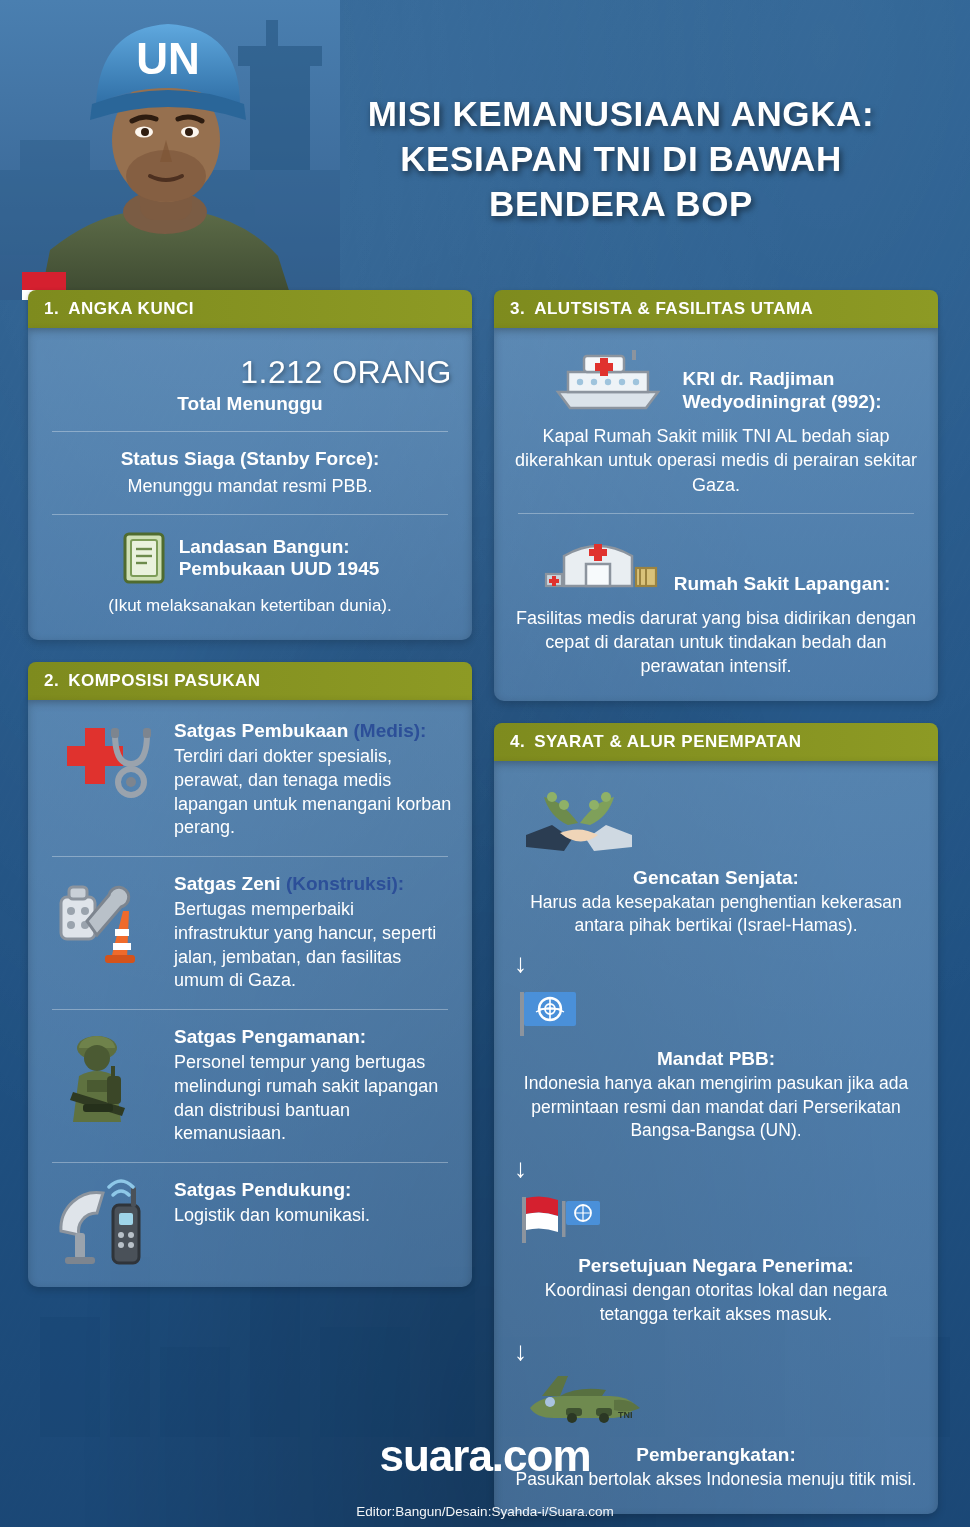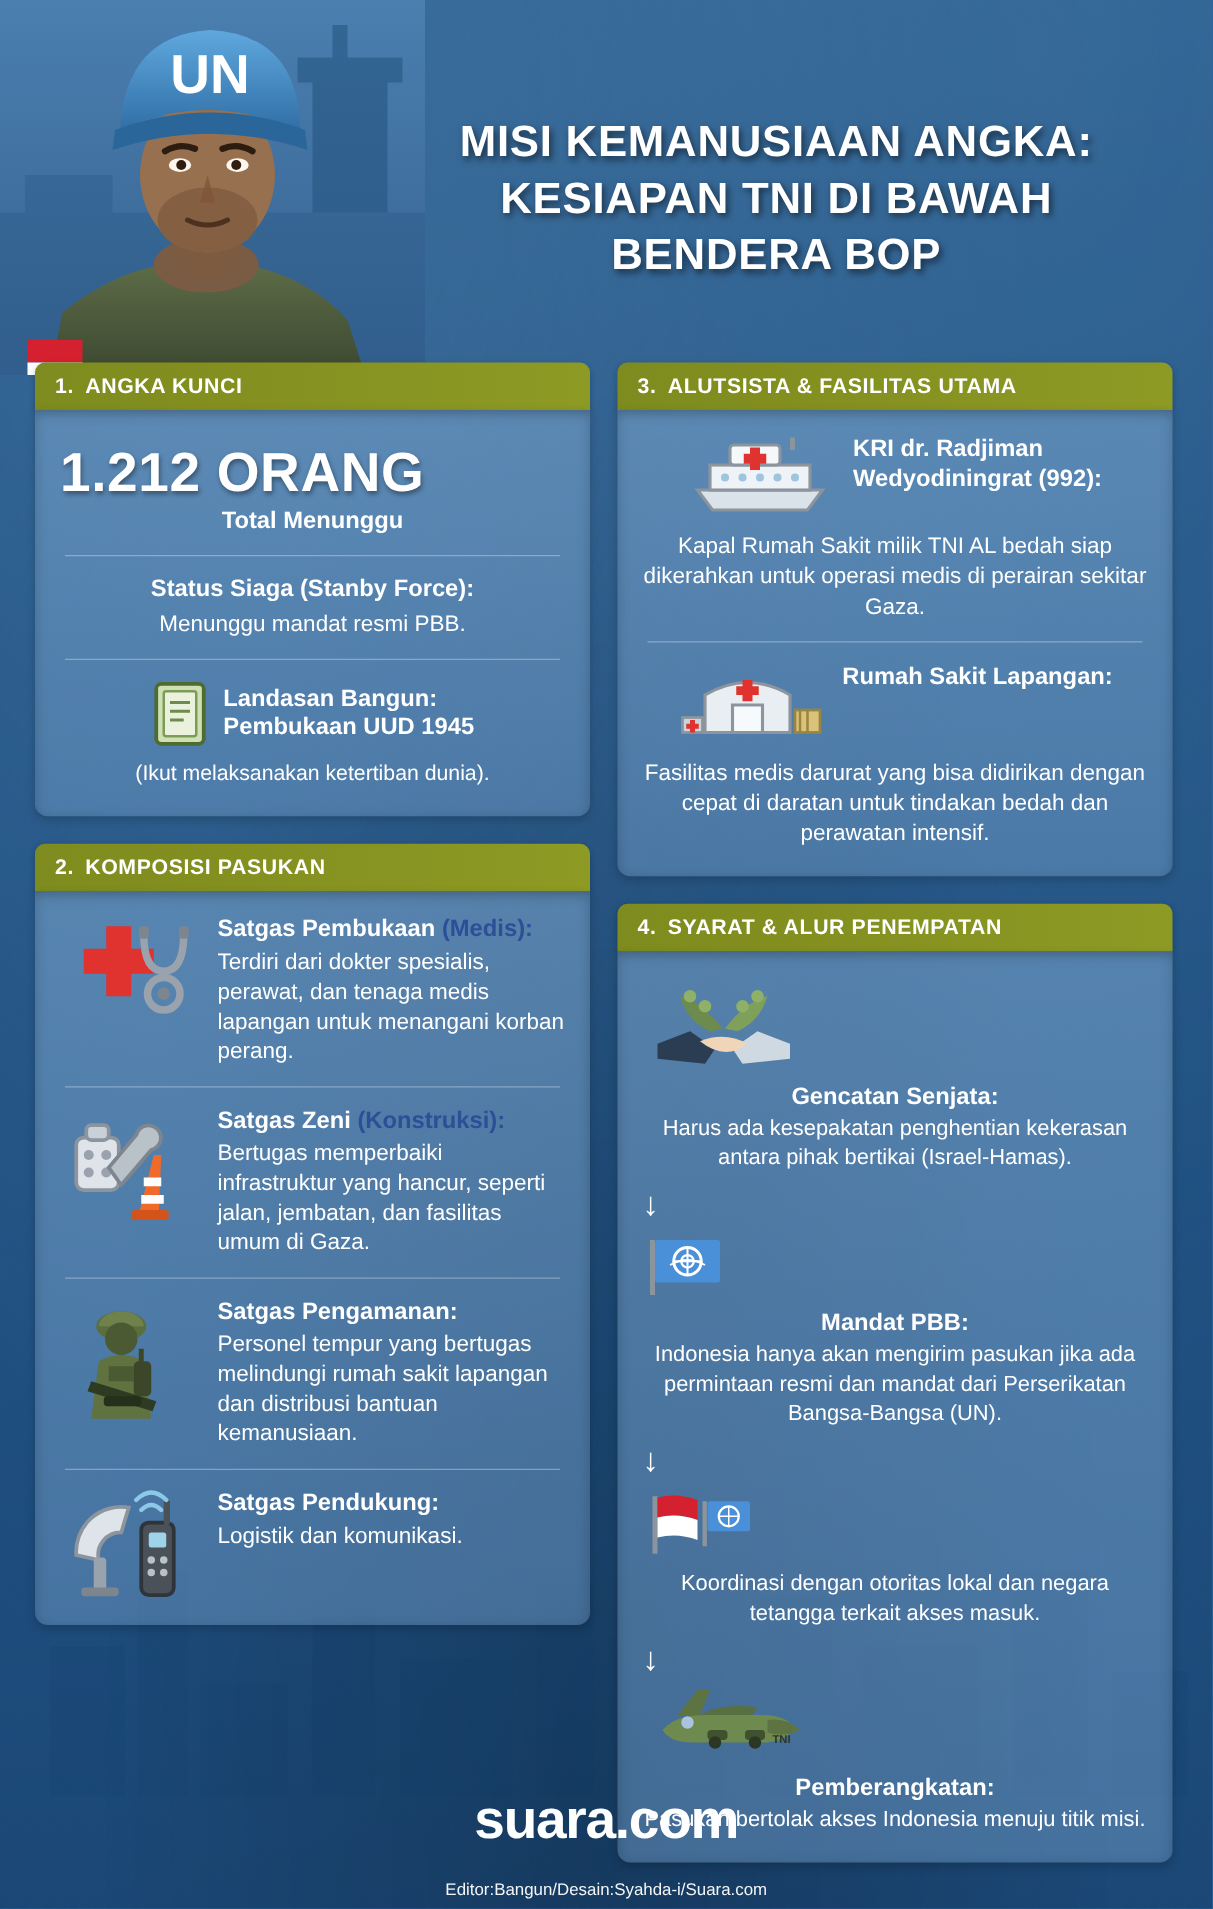--- a/index.html
+++ b/index.html
@@ -90,38 +90,38 @@
     background: linear-gradient(180deg, rgba(125,168,208,0.55) 0%, rgba(108,152,196,0.52) 100%);
     border-radius: 0 0 10px 10px;
     padding: 20px 20px 22px;
     box-shadow: 0 3px 10px rgba(0,0,0,.2) inset, 0 3px 8px rgba(0,0,0,.18);
   }
 
   .divider { height:1px; background: rgba(255,255,255,.32); margin: 16px 4px; }
 
   
   .bignum {
-    text-align:left;
-    font-size: 44px;
-    font-weight: 700;
+    text-align:right;
+    font-size: 32px;
+    font-weight: 400;
     letter-spacing: .5px;
     text-shadow: 1px 2px 4px rgba(0,0,0,.4);
     margin-top: 6px;
   }
   .bignum-sub { text-align:center; font-size:19px; font-weight:700; margin-top:2px; }
 
   .lbl { font-size:19px; font-weight:800; text-align:center; }
   .txt { font-size:18px; text-align:center; line-height:1.35; margin-top:4px; }
   .txt-sm { font-size:17px; text-align:center; line-height:1.35; margin-top:10px; }
 
   .inline-icon-row { display:flex; align-items:center; justify-content:center; gap:12px; }
 
   
   .item-3 { text-align:center; }
-  .item-3 .head-row { display:flex; align-items:flex-start; justify-content:center; gap:14px; }
+  .item-3 .head-row { display:flex; align-items:flex-end; justify-content:center; gap:14px; }
   .item-3 .head-txt { font-size:19px; font-weight:800; line-height:1.25; text-align:left; max-width:250px;}
   .item-3 p { font-size:18px; line-height:1.35; margin-top:10px; }
 
   
   .row2 { display:flex; gap:16px; align-items:flex-start; }
   .row2 .ic { width:110px; min-width:110px; display:flex; align-items:center; justify-content:center; }
   .row2 .body h4 { font-size:19px; font-weight:800; margin-bottom:3px; }
   .row2 .body h4 .accent { color:#2c4f98; }
   .row2 .body p { font-size:18px; line-height:1.32; }
 
@@ -470,20 +470,21 @@
             <svg width="92" height="56" viewBox="0 0 92 56">
               <rect x="8" y="6" width="4" height="46" fill="#8c949e"></rect>
               <path d="M12 7 q16 -4 32 2 v16 q-16 -6 -32 -2z" fill="#d5202f"></path>
               <path d="M12 23 q16 -4 32 2 v16 q-16 -6 -32 -2z" fill="#ffffff"></path>
               <rect x="52" y="10" width="34" height="24" rx="2" fill="#4a90d9"></rect>
               <circle cx="69" cy="22" r="8" fill="none" stroke="#ffffff" stroke-width="1.8"></circle>
               <path d="M69 14v16M61 22h16" stroke="#ffffff" stroke-width="1.2"></path>
               <rect x="48" y="10" width="3.5" height="36" fill="#8c949e"></rect>
             </svg>
           </div>
+          <h4>Persetujuan Negara Penerima:</h4>
           <p>Koordinasi dengan otoritas lokal dan negara tetangga terkait akses masuk.</p>
         </div>
 
         <div class="arrow">↓</div>
 
         <div class="flow">
           <div class="ic">
             <svg width="140" height="62" viewBox="0 0 140 62">
               <path d="M16 34 q10 -12 34 -12 h46 q18 0 26 10 q-6 10 -22 12 H40 q-18 0 -24 -10z" fill="#6f8a4f"></path>
               <path d="M28 22 L44 2 h10 l-8 20z" fill="#5d7442"></path>

